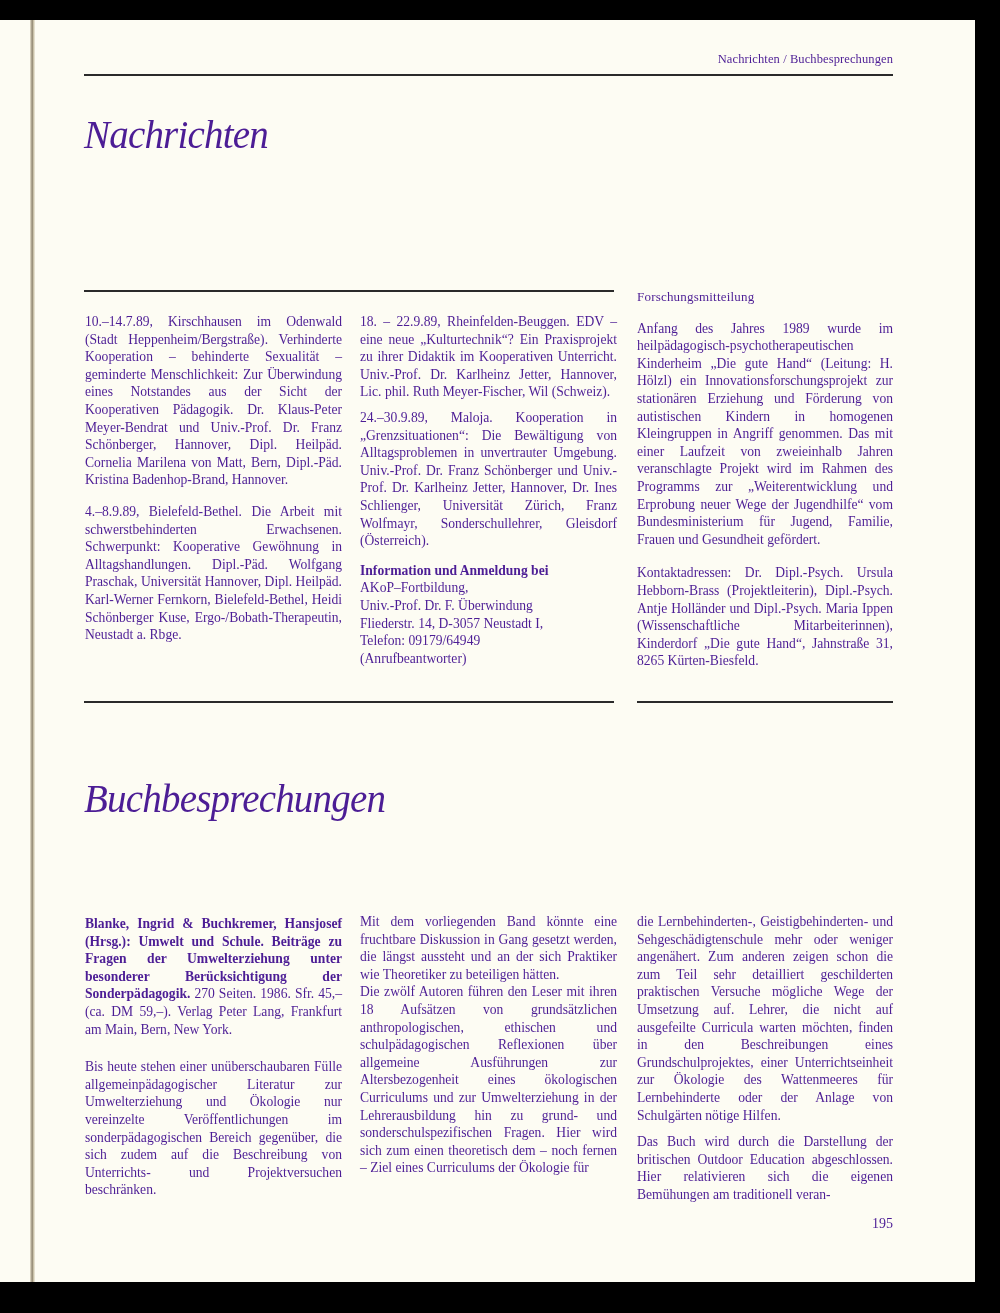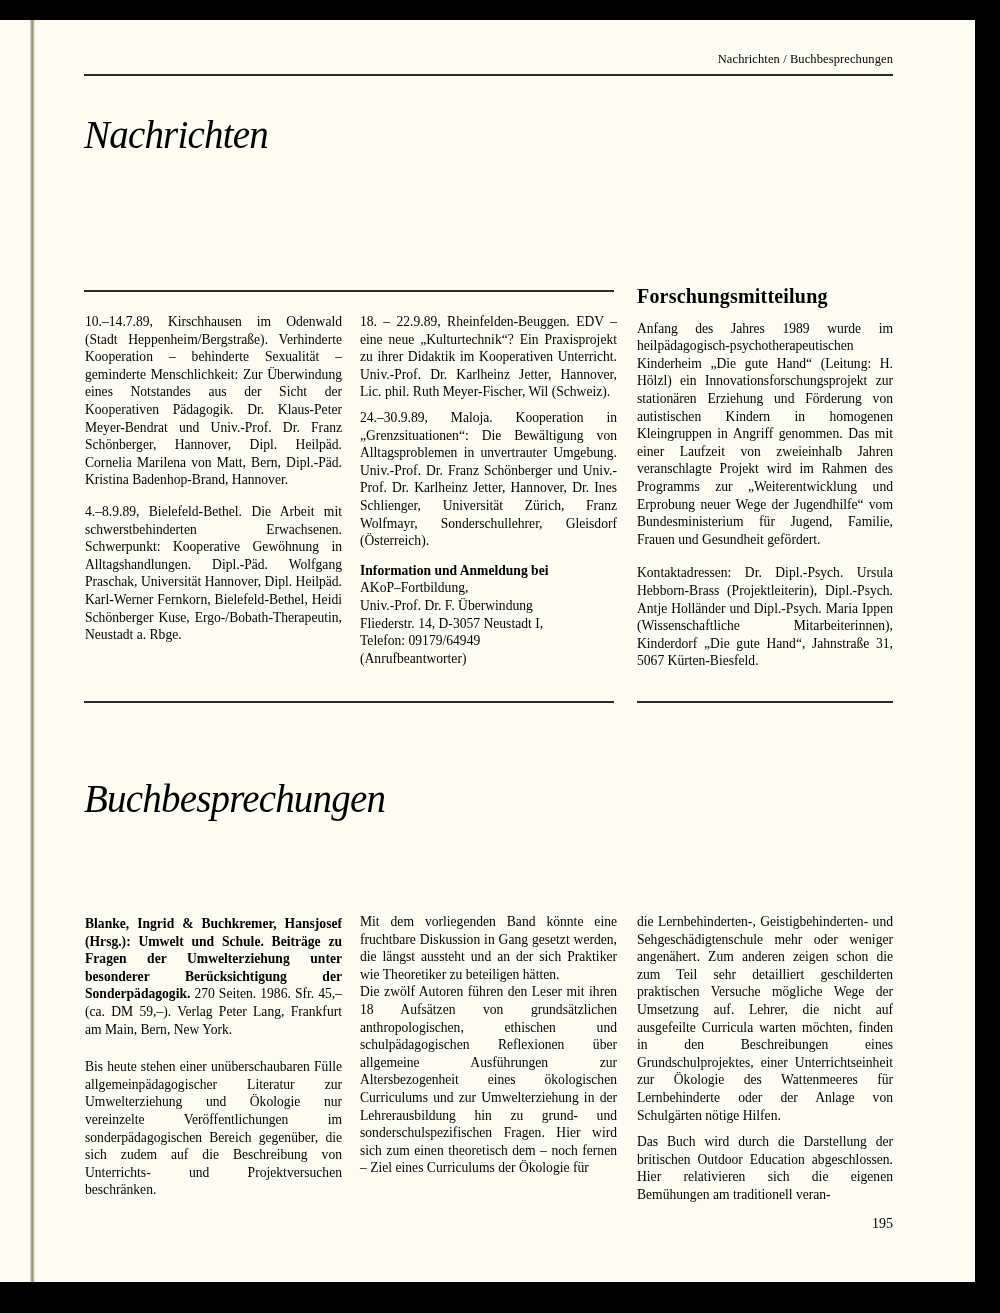--- a/index.html
+++ b/index.html
@@ -1,37 +1,37 @@
 <!DOCTYPE html>
 <html><head>
 <meta charset="utf-8">
 <style>
   html, body { margin:0; padding:0; }
   body { width:1000px; height:1313px; background:#000; position:relative; overflow:hidden; }
   .page {
     position:absolute; left:0; top:20px; width:975px; height:1262px;
     background:#fdfcf3;
-    font-family:"Liberation Serif", "DejaVu Serif", serif; color:#000000;
+    font-family:"Liberation Serif", "DejaVu Serif", serif; color:#4c1d95;
   }
   .gutter {
     position:absolute; left:30px; top:0; width:5px; height:100%;
     background:linear-gradient(to right, #e9e3cf, #8f8570 45%, #c9c1a8 70%, #f2eee0);
   }
   .running-head {
     position:absolute; right:82px; top:32px; font-size:12.5px; letter-spacing:0.1px;
   }
   .rule { position:absolute; height:1.5px; background:#2a2a2a; }
   .section-title {
     position:absolute; left:84px; font-style:italic; font-size:39px; letter-spacing:-0.8px; font-weight:normal;text-align:right;
   }
   .col { position:absolute; font-size:13.6px; line-height:17.6px; text-align:justify; hyphens:manual; }
   .col p { margin:0; }
   .col p + p { margin-top:14px; }
   .info-head { font-weight:bold; }
-  .sub-head { font-size:20px; font-weight:bold; letter-spacing:0.2px; }
+  .sub-head { font-size:13px; font-weight:normal; letter-spacing:0.2px; }
   .book-ref b { font-weight:bold; }
   .footer-left { position:absolute; left:86px; top:1196px; font-size:14px; }
   .footer-left .journal { letter-spacing:0.1px; }
   .footer-left .issue { margin-left:8px; }
   .footer-right { position:absolute; right:82px; top:1196px; font-size:14px; }
 </style>
 </head>
 <body>
 
 <div class="page">
@@ -58,21 +58,21 @@
       <div>Univ.-Prof. Dr. F. Überwindung</div>
       <div>Fliederstr. 14, D-3057 Neustadt I,</div>
       <div>Telefon: 09179/64949</div>
       <div>(Anrufbeantworter)</div>
     </div>
   </div>
 
   <div class="col" style="left:637px; top:268px; width:256px;">
     <div class="sub-head">Forschungsmitteilung</div>
     <p style="margin-top:14px;">Anfang des Jahres 1989 wurde im heilpädagogisch-psychotherapeutischen Kinderheim „Die gute Hand“ (Leitung: H. Hölzl) ein Innovationsforschungsprojekt zur stationären Erziehung und Förderung von autistischen Kindern in homogenen Kleingruppen in Angriff genommen. Das mit einer Laufzeit von zweieinhalb Jahren veranschlagte Projekt wird im Rahmen des Programms zur „Weiterentwicklung und Erprobung neuer Wege der Jugendhilfe“ vom Bundesministerium für Jugend, Familie, Frauen und Gesundheit gefördert.</p>
-    <p style="margin-top:16px;">Kontaktadressen: Dr. Dipl.-Psych. Ursula Hebborn-Brass (Projektleiterin), Dipl.-Psych. Antje Holländer und Dipl.-Psych. Maria Ippen (Wissenschaftliche Mitarbeiterinnen), Kinderdorf „Die gute Hand“, Jahnstraße 31, 5067 Kürten-Biesfeld.</p>
+    <p style="margin-top:16px;">Kontaktadressen: Dr. Dipl.-Psych. Ursula Hebborn-Brass (Projektleiterin), Dipl.-Psych. Antje Holländer und Dipl.-Psych. Maria Ippen (Wissenschaftliche Mitarbeiterinnen), Kinderdorf „Die gute Hand“, Jahnstraße 31, 8265 Kürten-Biesfeld.</p>
   </div>
 
   <div class="rule" style="left:84px; width:530px; top:681px;"></div>
   <div class="rule" style="left:637px; right:82px; top:681px;"></div>
 
   <h1 class="section-title" style="top:756px; margin:0;">Buchbesprechungen</h1>
 
   <div class="col" style="left:85px; top:895px; width:257px;">
     <p class="book-ref"><b>Blanke, Ingrid &amp; Buchkremer, Hansjosef (Hrsg.): Umwelt und Schule. Beiträge zu Fragen der Umwelterziehung unter besonderer Berücksichtigung der Sonderpädagogik.</b><span> 270 Seiten. 1986. Sfr. 45,– (ca. DM 59,–). Verlag Peter Lang, Frankfurt am Main, Bern, New York.</span></p>
     <p style="margin-top:20px;">Bis heute stehen einer unüberschaubaren Fülle allgemeinpädagogischer Literatur zur Umwelterziehung und Ökologie nur vereinzelte Veröffentlichungen im sonderpädagogischen Bereich gegenüber, die sich zudem auf die Beschreibung von Unterrichts- und Projektversuchen beschränken.</p>

